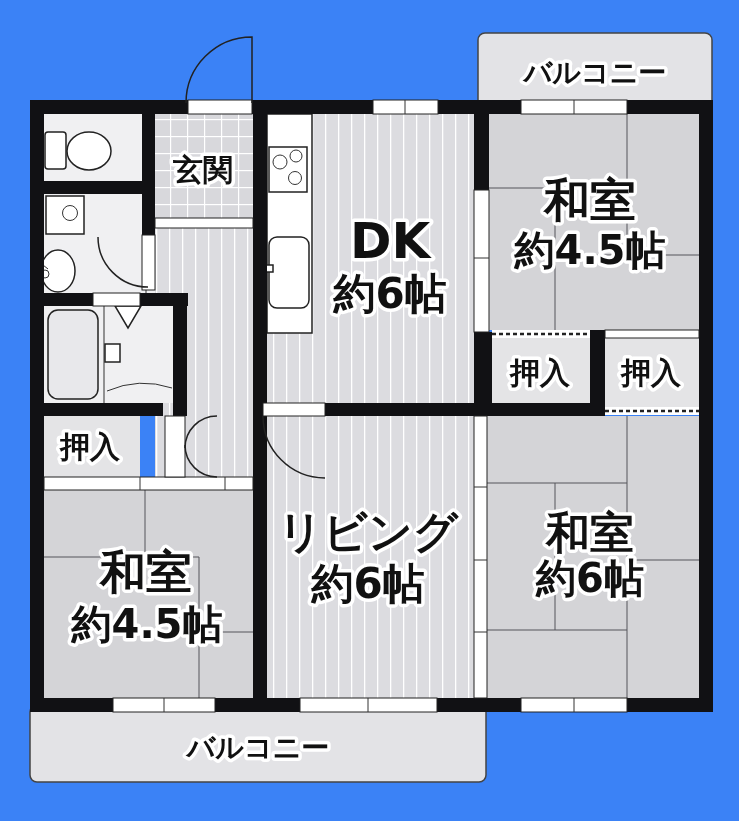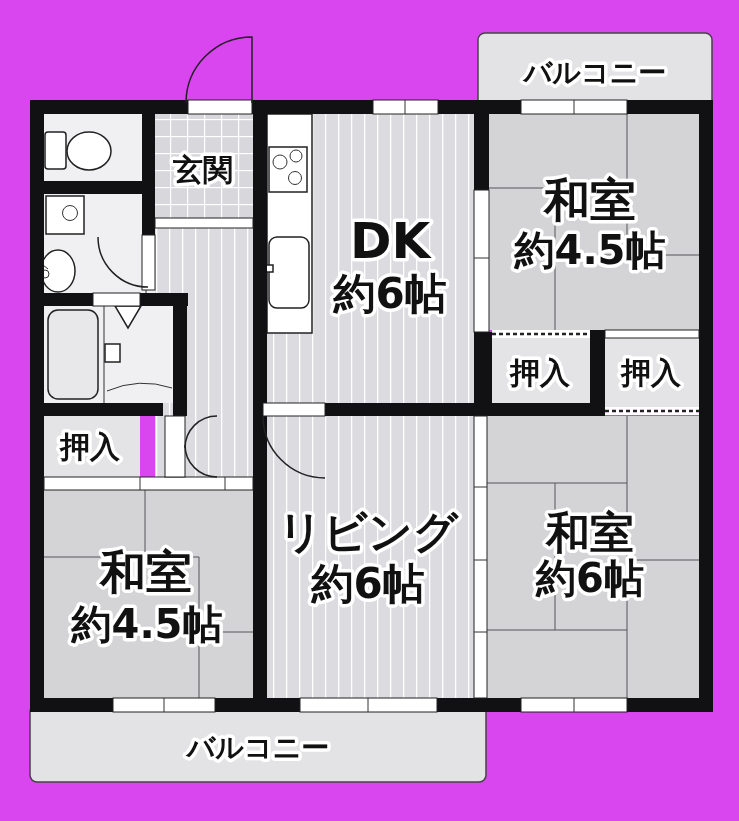--- a/index.html
+++ b/index.html
@@ -1,16 +1,16 @@
 <!DOCTYPE html>
 <html style="--c-wall: #111114; --c-tatami: #d4d4d7; --c-flooring: #dcdce0; --c-tile: #d8d8dc; --c-sanitary: #f0f0f2; --c-closet: #e4e4e6; --c-balcony: #e3e3e6; --c-line: #333333;"><head>
 <meta charset="utf-8">
 <style>
   html,body{margin:0;padding:0;background:#ffffff;}
-  .plan-wrap{width:739px;height:821px;position:relative;background:#d946ef;}
+  .plan-wrap{width:739px;height:821px;position:relative;background:#3b82f6;}
   svg{display:block;}
   .wall{fill:var(--c-wall,#111114);}
   .tatami{fill:var(--c-tatami,#d4d4d7);}
   .sanitary{fill:var(--c-sanitary,#f0f0f2);}
   .closet{fill:var(--c-closet,#e4e4e6);}
   .balcony{fill:var(--c-balcony,#e3e3e6);stroke:#444;stroke-width:1.5;}
   .white{fill:#ffffff;}
   .win{fill:#ffffff;stroke:#222;stroke-width:1;}
   .fixture{fill:#ffffff;stroke:#222;stroke-width:1.5;}
   .fixture-soft{fill:#e8e8eb;stroke:#222;stroke-width:1.5;}

